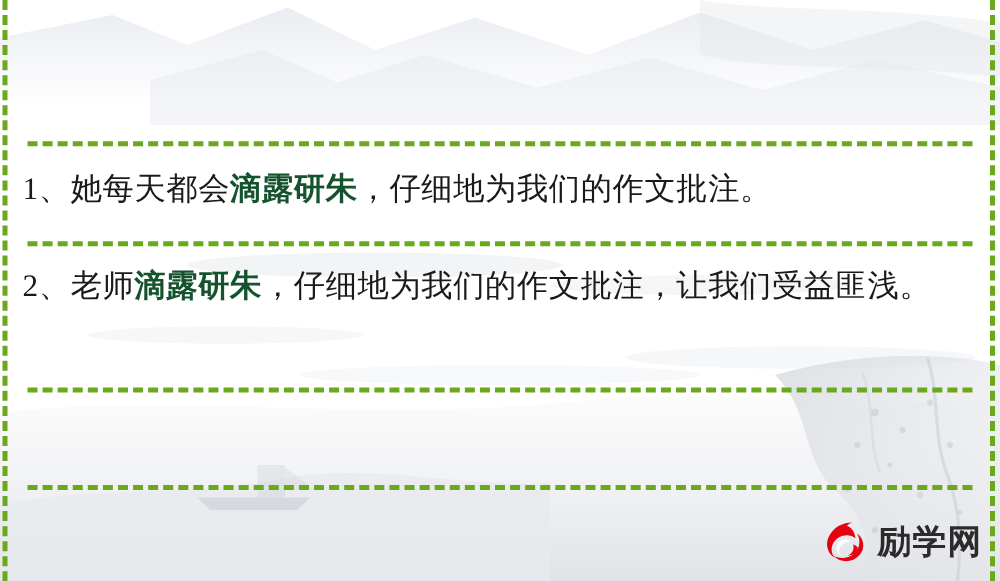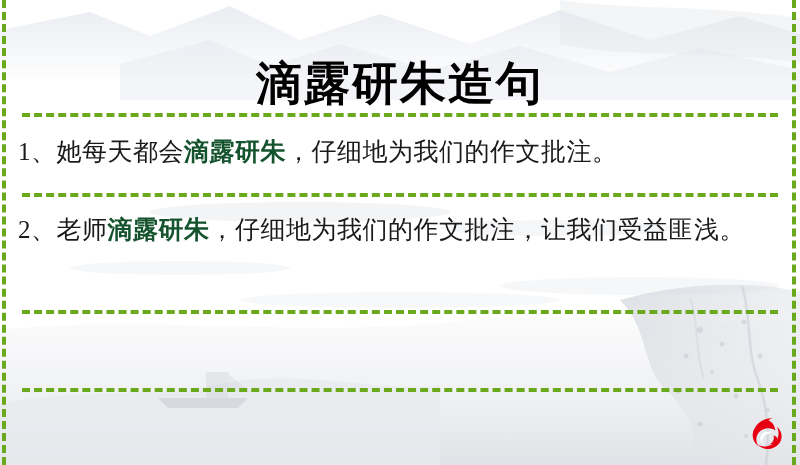--- a/index.html
+++ b/index.html
@@ -178,21 +178,20 @@
       <path d="M742,286 C752,318 746,350 758,380 C766,402 770,432 766,465" stroke="#c2c8d0" stroke-width="2.5" fill="none" opacity="0.45"></path>
       <path d="M690,298 C700,324 694,352 704,378" stroke="#c7ccd4" stroke-width="2" fill="none" opacity="0.35"></path>
 
       <path d="M560,0 C620,10 700,4 800,18 L800,62 C700,50 620,58 560,44 Z" fill="#e3e6ec" opacity="0.40"></path>
     </svg>
   </div>
 
   <div class="frame-left"></div>
   <div class="frame-right"></div>
 
-  <h1 class="title">滴露研朱造句</h1>
 
   <div class="divider" style="top:113px;"></div>
   <div class="divider" style="top:193px;"></div>
   <div class="divider" style="top:310px;"></div>
   <div class="divider" style="top:388px;"></div>
 
   <div class="sentences">
 
     <div class="sentence s1">
       <span>1、</span><span>她每天都会</span><span class="idiom">滴露研朱</span><span>，仔细地为我们的作文批注。</span>
@@ -205,15 +204,16 @@
 
   </div>
 
   <div class="logo">
     <svg class="logo-mark" viewBox="0 0 64 64" aria-hidden="true">
       <path d="M44,8 C30,8 20,14 14,24 C8,34 10,46 20,53 C14,44 16,34 24,28 C31,23 41,23 47,28 C46,20 42,14 36,12 C39,9 42,8 44,8 Z" fill="#e60012"></path>
       <path d="M49,22 C54,30 53,41 45,48 C37,55 25,55 18,50 C27,60 43,60 52,50 C60,41 58,28 49,22 Z" fill="#e60012"></path>
       <path d="M41,32 C35,28 27,30 24,36 C21,42 24,49 30,51 C25,47 25,41 29,37 C32,34 37,33 41,32 Z" fill="#ffffff" opacity="0.95"></path>
       <path d="M44,36 C46,42 43,48 37,50 C43,51 49,47 50,41 C50,39 48,37 44,36 Z" fill="#e60012"></path>
     </svg>
+    <span class="logo-text">励学网</span>
   </div>
 
 </div>
 
 </body></html>

